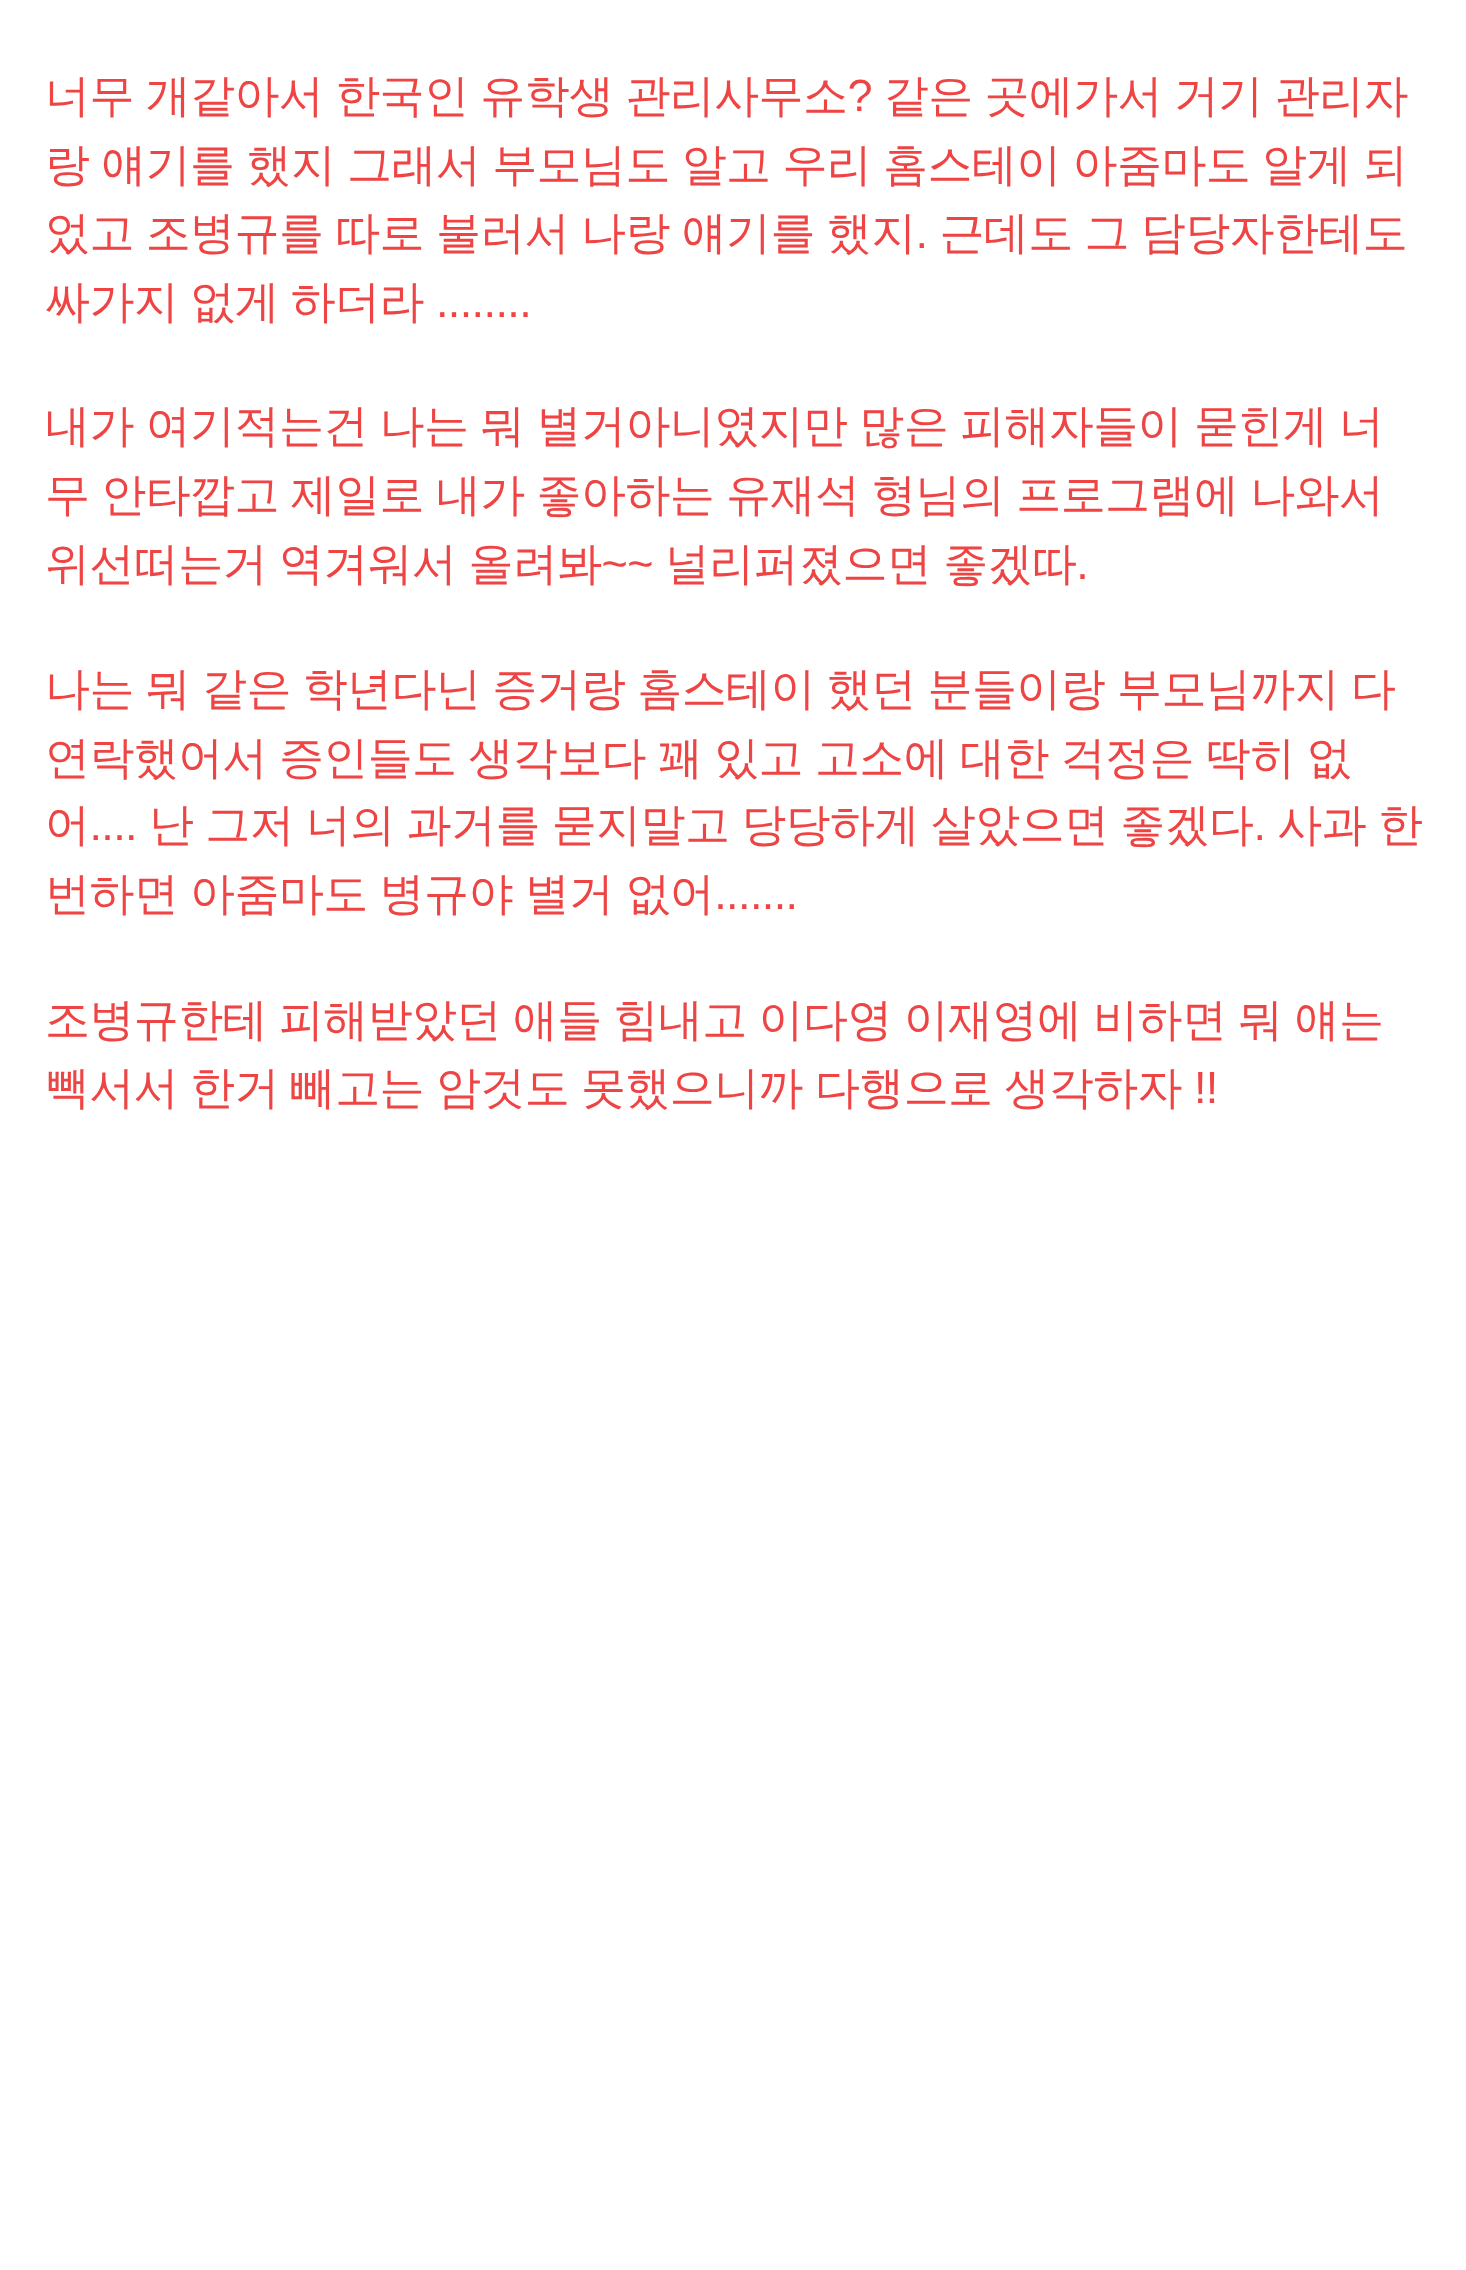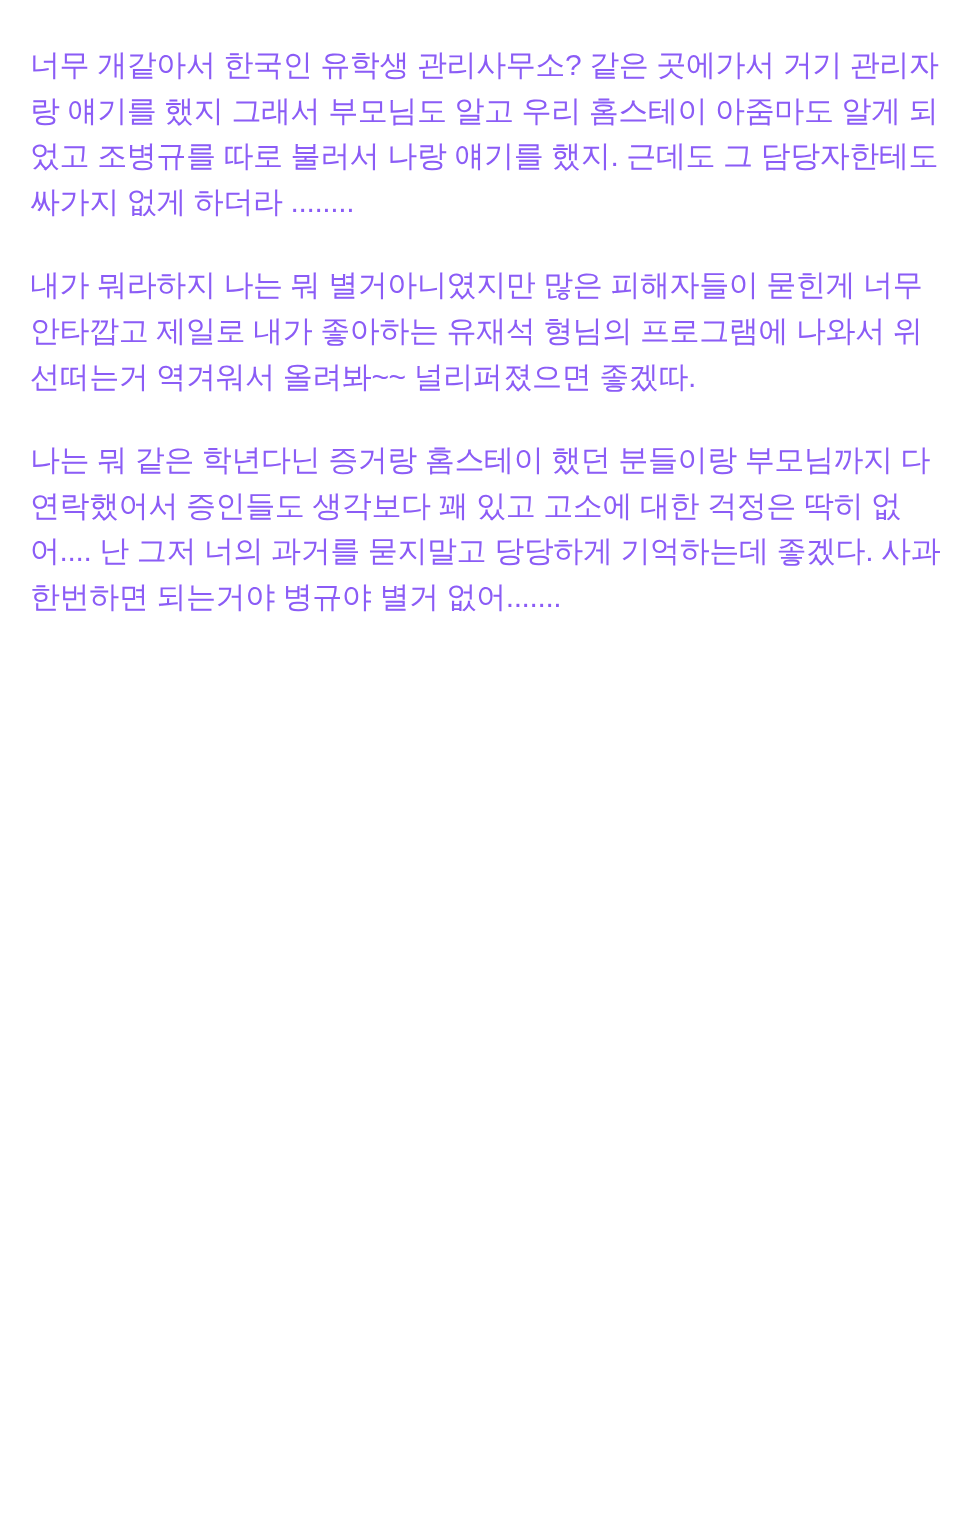--- a/index.html
+++ b/index.html
@@ -25,29 +25,30 @@
   .post-body {
     display: block;
   }
   .para {
     font-size: 30px;
     line-height: 1.52;
     letter-spacing: -0.4px;
     word-break: break-word;
     white-space: pre-wrap;
     margin: 0 0 38px 0;
-    color: #8b5cf6;
+    color: #ef4444;
     font-weight: 400;
   }
   .para:last-child {
     margin-bottom: 0;
   }
 </style>
 </head>
 <body>
 
 <div class="page">
   <article class="post-body">
     <p class="para">너무 개같아서 한국인 유학생 관리사무소? 같은 곳에가서 거기 관리자랑 얘기를 했지 그래서 부모님도 알고 우리 홈스테이 아줌마도 알게 되었고 조병규를 따로 불러서 나랑 얘기를 했지. 근데도 그 담당자한테도   싸가지 없게 하더라 ........</p>
-    <p class="para">내가 뭐라하지 나는 뭐 별거아니였지만 많은 피해자들이 묻힌게 너무 안타깝고 제일로 내가 좋아하는 유재석 형님의 프로그램에 나와서 위선떠는거 역겨워서 올려봐~~ 널리퍼졌으면 좋겠따.</p>
-    <p class="para">나는 뭐 같은 학년다닌 증거랑 홈스테이 했던 분들이랑 부모님까지 다 연락했어서 증인들도 생각보다 꽤 있고 고소에 대한 걱정은 딱히 없어.... 난 그저 너의 과거를 묻지말고 당당하게 기억하는데 좋겠다. 사과 한번하면 되는거야 병규야 별거 없어.......</p>
+    <p class="para">내가 여기적는건 나는 뭐 별거아니였지만 많은 피해자들이 묻힌게 너무 안타깝고 제일로 내가 좋아하는 유재석 형님의 프로그램에 나와서 위선떠는거 역겨워서 올려봐~~ 널리퍼졌으면 좋겠따.</p>
+    <p class="para">나는 뭐 같은 학년다닌 증거랑 홈스테이 했던 분들이랑 부모님까지 다 연락했어서 증인들도 생각보다 꽤 있고 고소에 대한 걱정은 딱히 없어.... 난 그저 너의 과거를 묻지말고 당당하게 살았으면 좋겠다. 사과 한번하면 아줌마도 병규야 별거 없어.......</p>
+    <p class="para">조병규한테 피해받았던 애들 힘내고 이다영 이재영에 비하면 뭐 얘는 빽서서 한거 빼고는 암것도 못했으니까 다행으로 생각하자 !!</p>
   </article>
 </div>
 
 </body></html>

